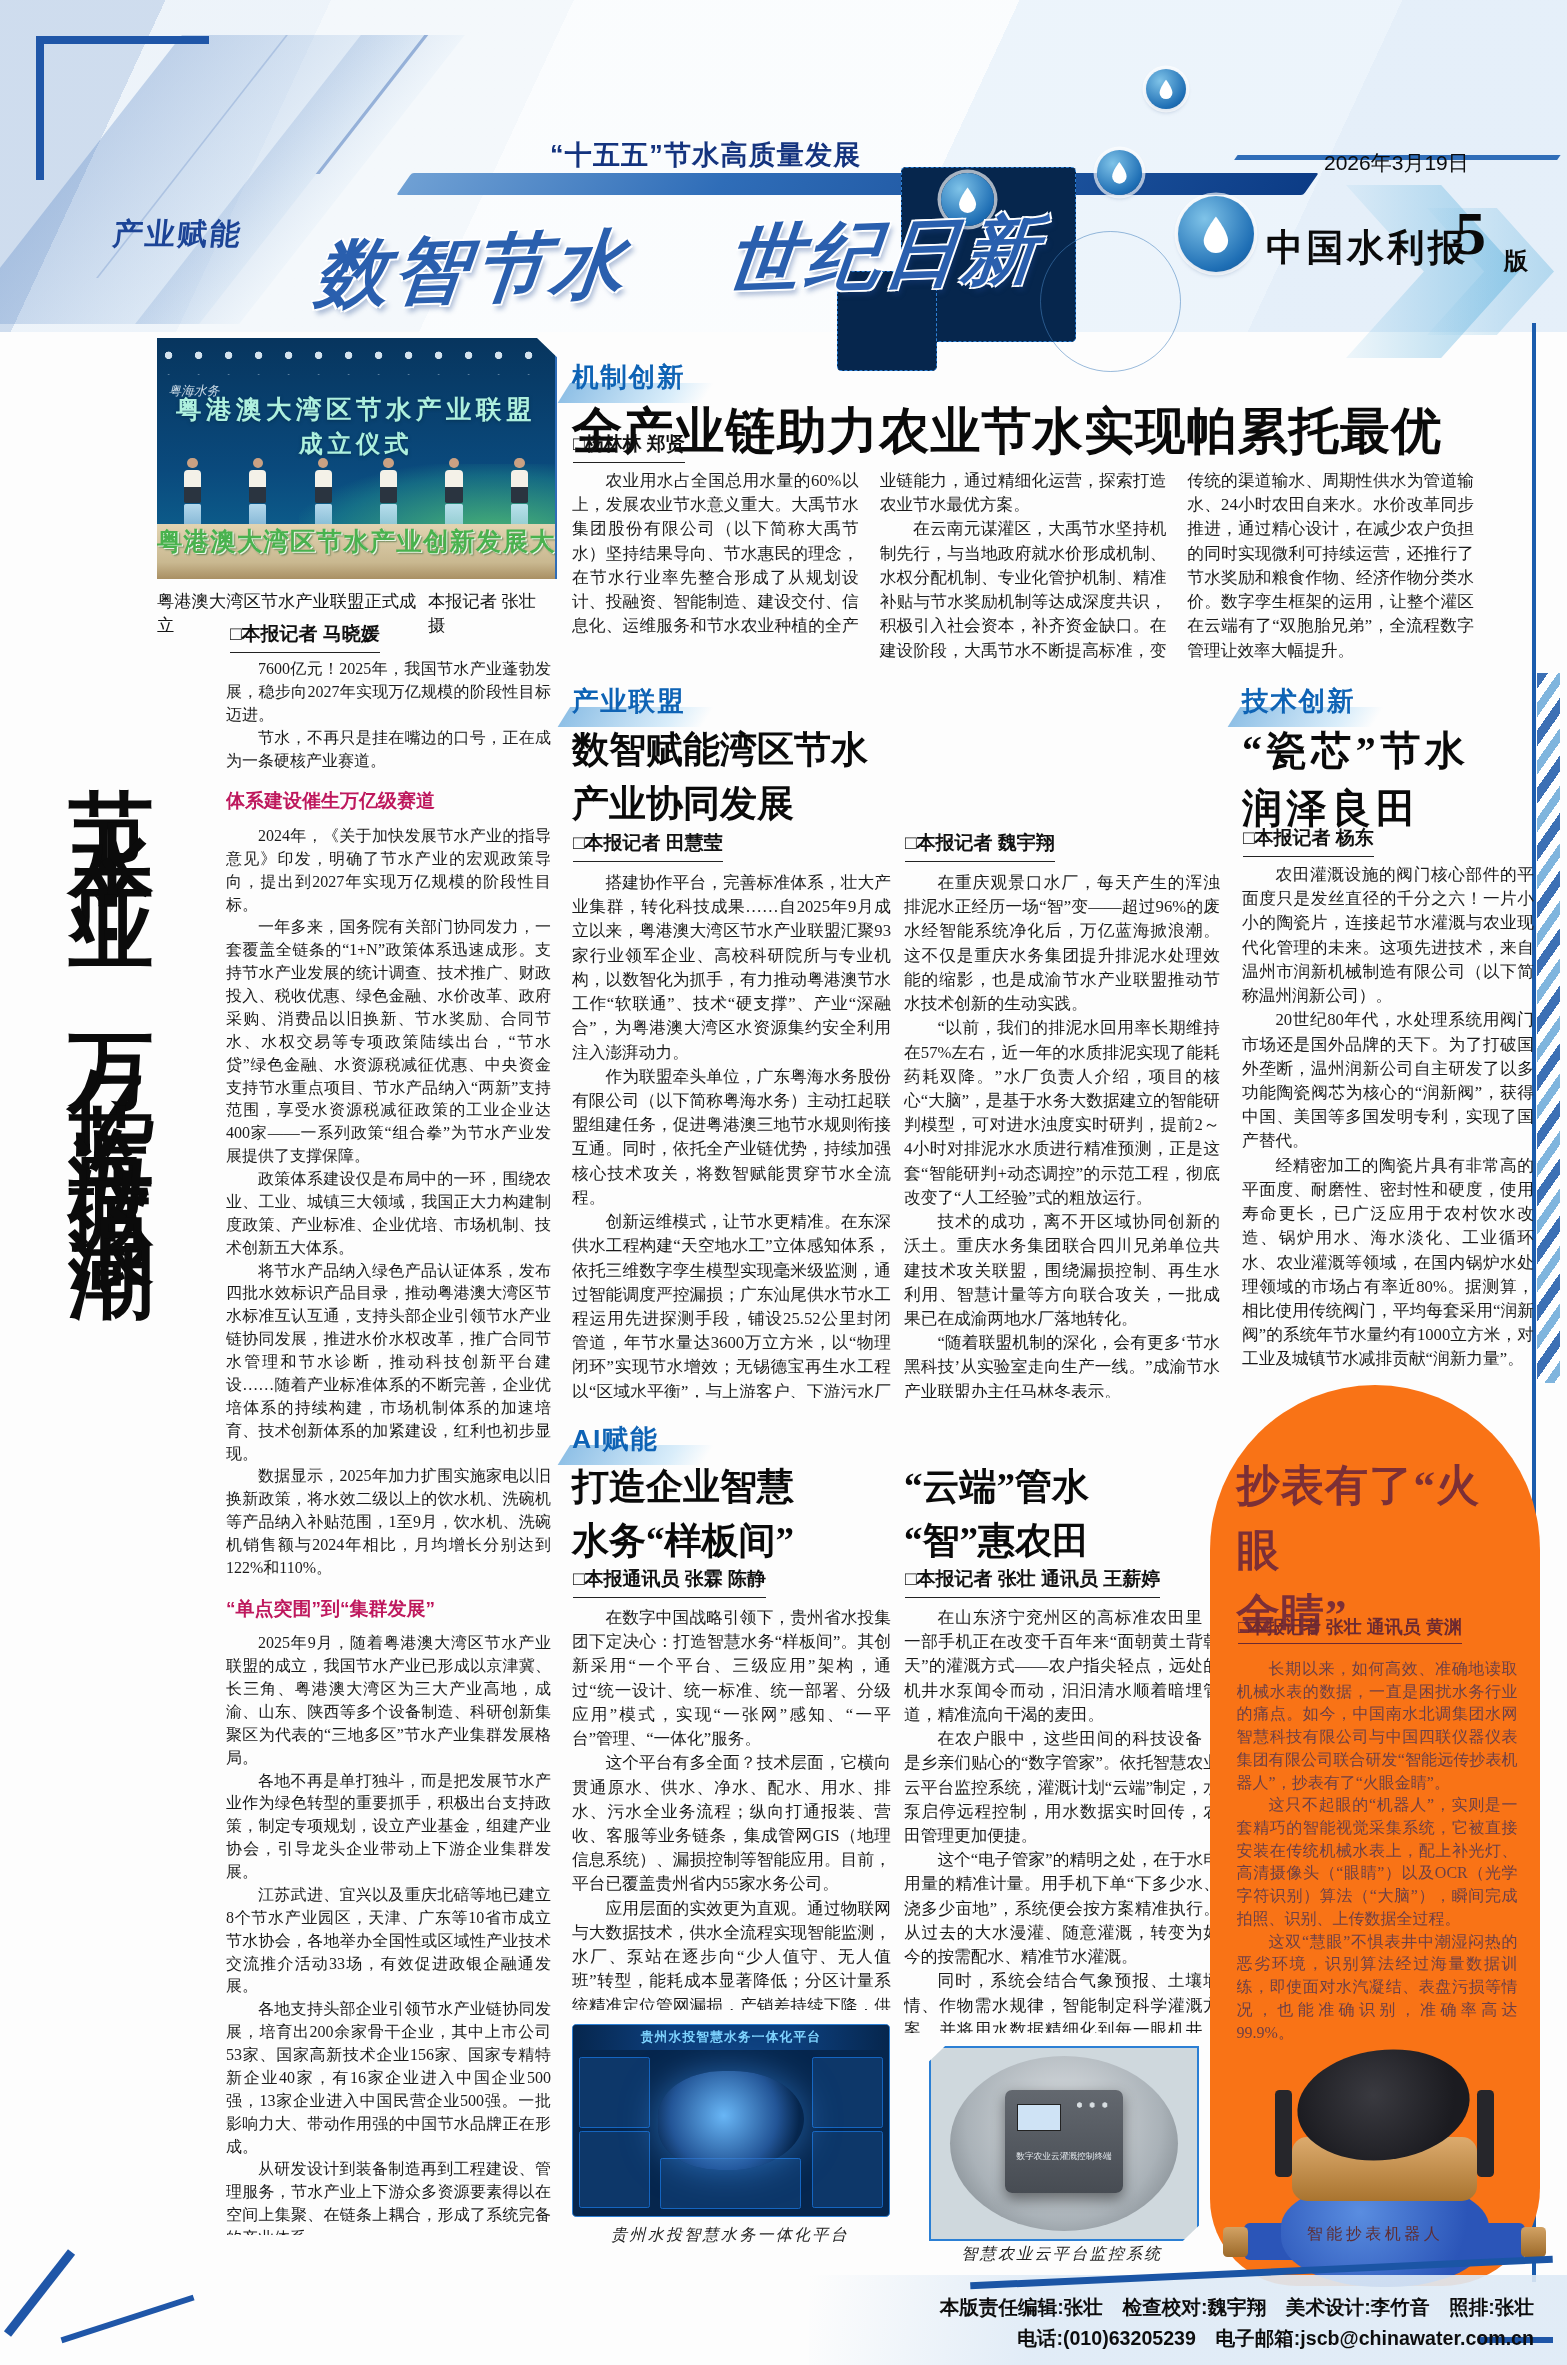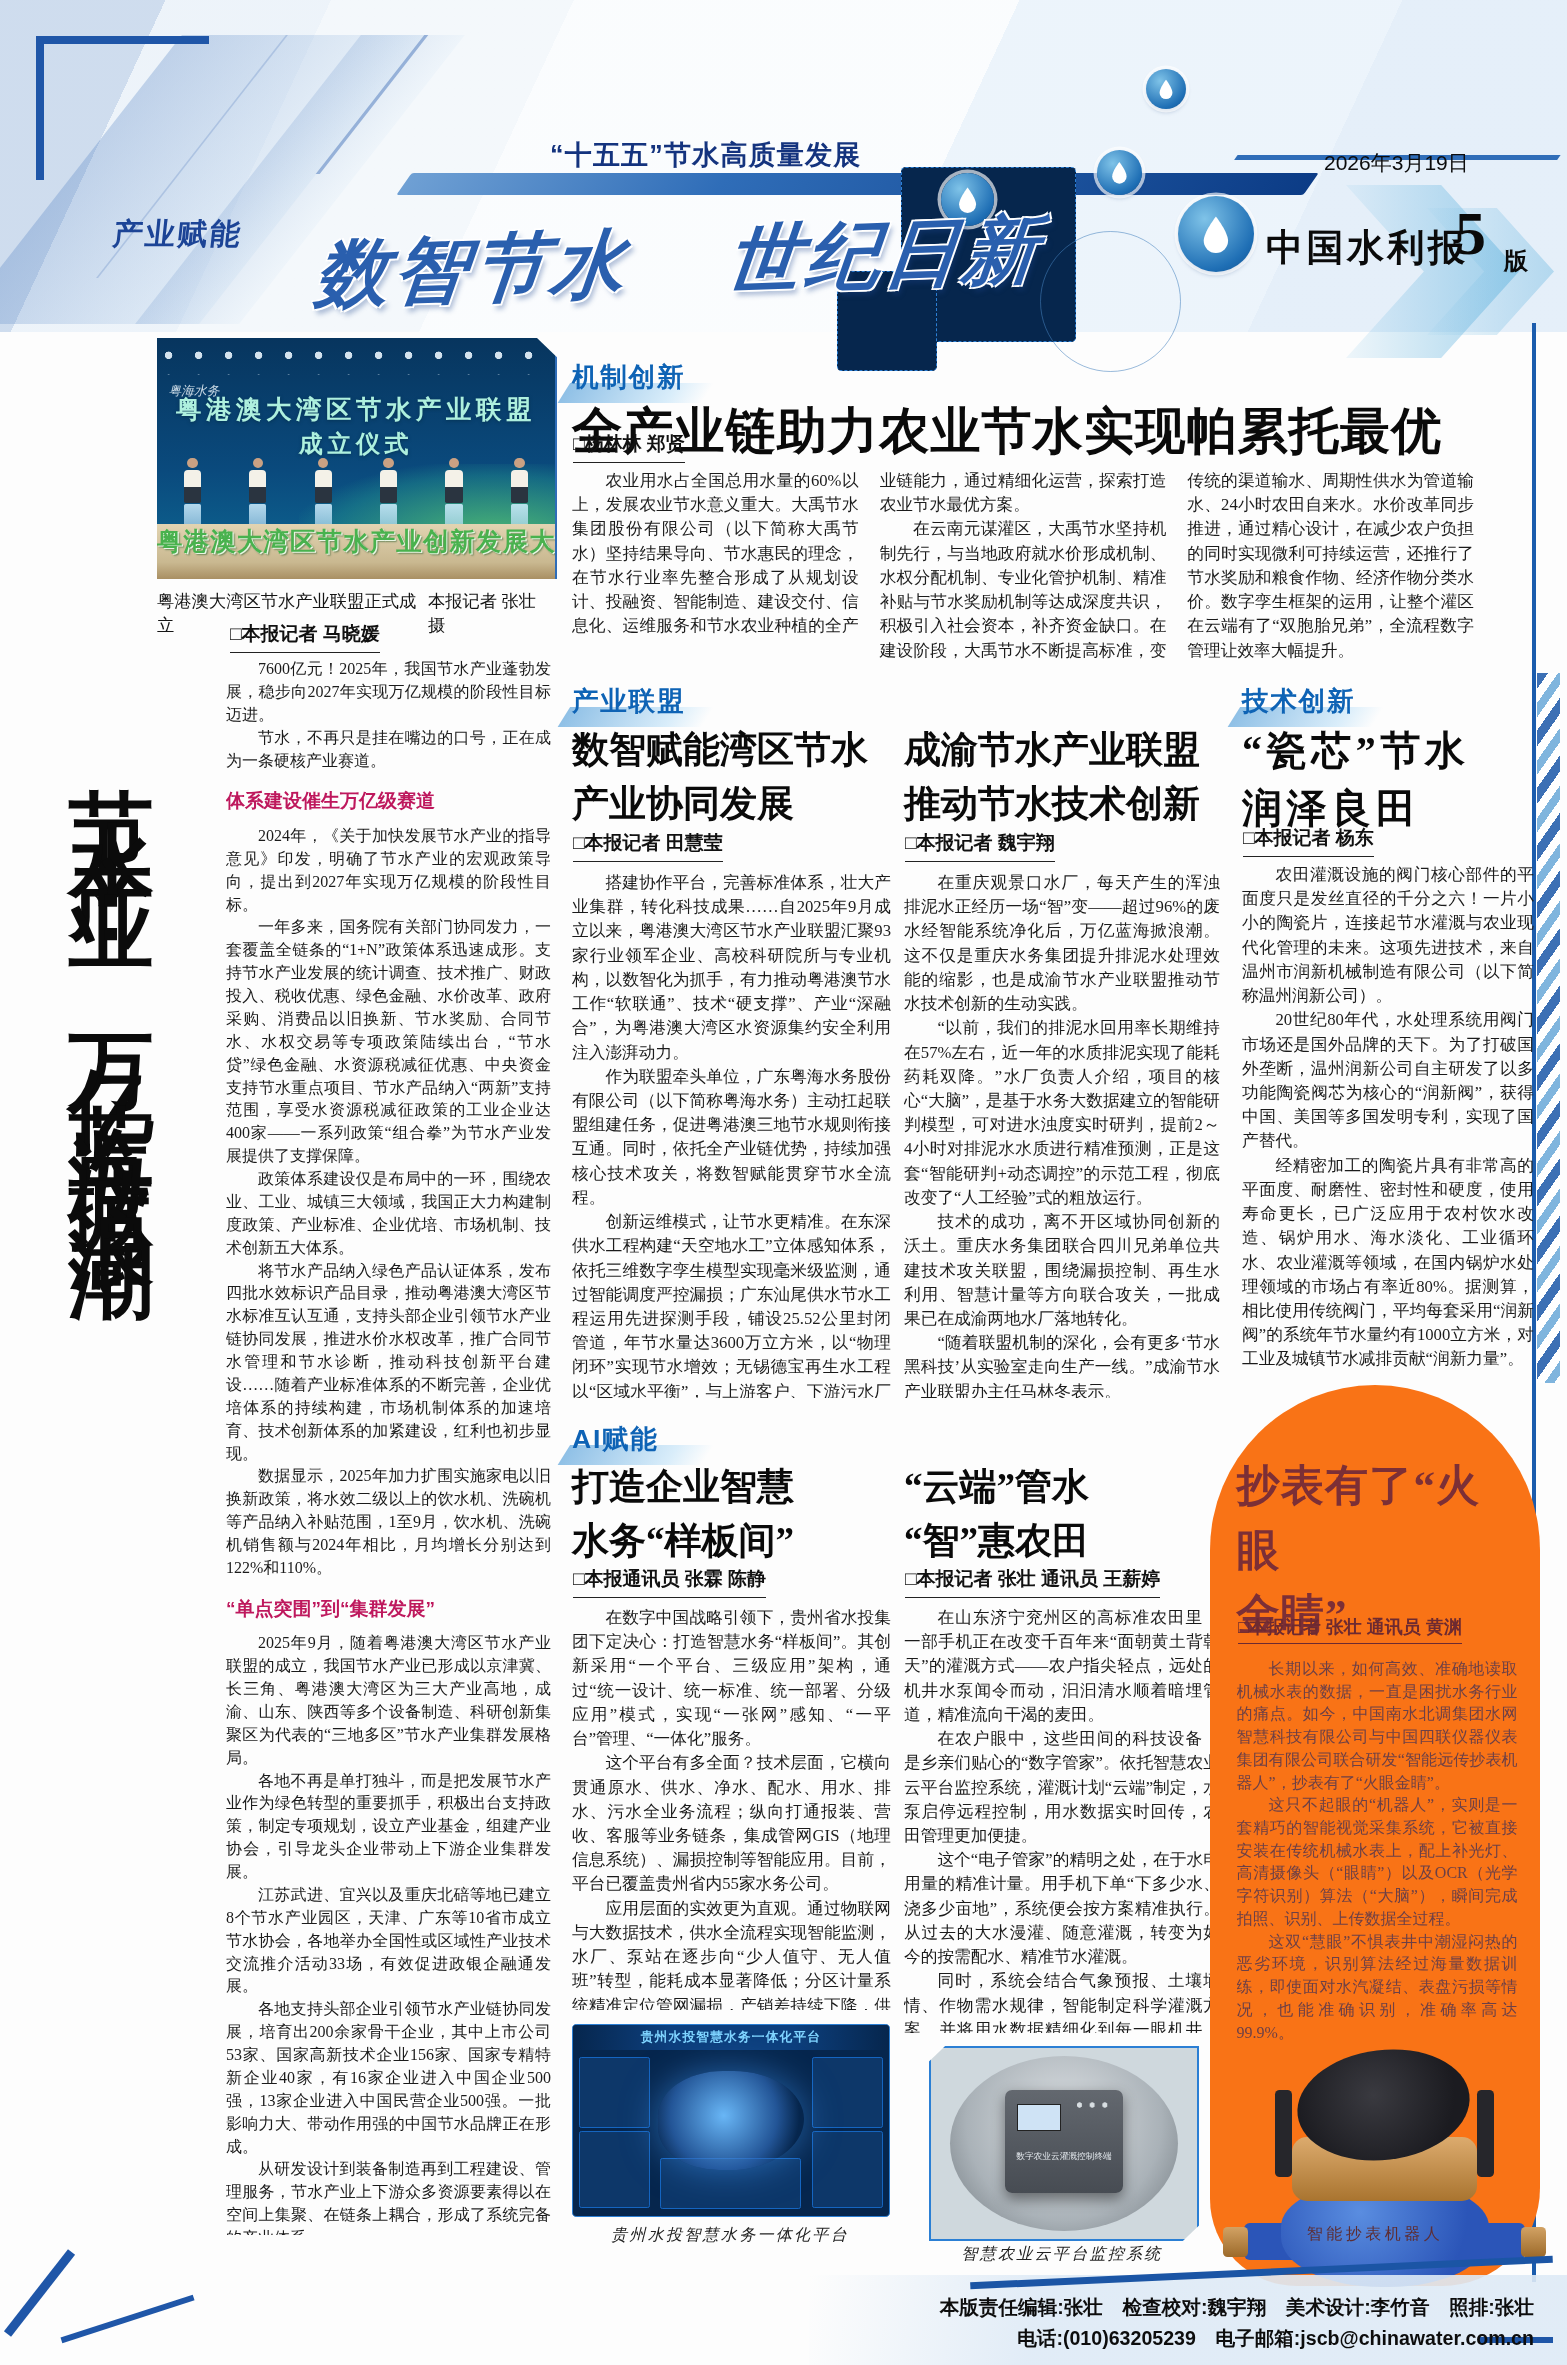--- a/index.html
+++ b/index.html
@@ -250,24 +250,20 @@
     </div>
 
   <div class="abs sec-label" style="left:572px;top:683px;">
     <span class="bg"></span>
     <span class="txt">产业联盟</span>
   </div>
   <div class="abs headline" style="left:572px;top:723px;width:319px;font-size:37px;line-height:1.45;">
     <div>数智赋能湾区节水</div>
     <div>产业协同发展</div>
   </div>
-  <div class="abs headline" style="left:904px;top:723px;width:319px;font-size:37px;line-height:1.45;">
-    <div>成渝节水产业联盟</div>
-    <div>推动节水技术创新</div>
-  </div>
   <div class="abs byline" style="left:573px;top:830px;">□本报记者 田慧莹</div>
   <div class="abs byline" style="left:905px;top:830px;">□本报记者 魏宇翔</div>
   <div class="abs bodybox" style="left:572px;top:871px;width:319px;height:527px;">
       <p class="body-p">搭建协作平台，完善标准体系，壮大产业集群，转化科技成果……自2025年9月成立以来，粤港澳大湾区节水产业联盟汇聚93家行业领军企业、高校科研院所与专业机构，以数智化为抓手，有力推动粤港澳节水工作“软联通”、技术“硬支撑”、产业“深融合”，为粤港澳大湾区水资源集约安全利用注入澎湃动力。</p>
       <p class="body-p">作为联盟牵头单位，广东粤海水务股份有限公司（以下简称粤海水务）主动扛起联盟组建任务，促进粤港澳三地节水规则衔接互通。同时，依托全产业链优势，持续加强核心技术攻关，将数智赋能贯穿节水全流程。</p>
       <p class="body-p">创新运维模式，让节水更精准。在东深供水工程构建“天空地水工”立体感知体系，依托三维数字孪生模型实现毫米级监测，通过智能调度严控漏损；广东汕尾供水节水工程运用先进探测手段，铺设25.52公里封闭管道，年节水量达3600万立方米，以“物理闭环”实现节水增效；无锡德宝再生水工程以“区域水平衡”，与上游客户、下游污水厂形成水量平衡双闭环，年替代自来水2000万吨。</p>
     </div>
   <div class="abs bodybox" style="left:904px;top:871px;width:316px;height:527px;">
       <p class="body-p">在重庆观景口水厂，每天产生的浑浊排泥水正经历一场“智”变——超过96%的废水经智能系统净化后，万亿蓝海掀浪潮。这不仅是重庆水务集团提升排泥水处理效能的缩影，也是成渝节水产业联盟推动节水技术创新的生动实践。</p>
       <p class="body-p">“以前，我们的排泥水回用率长期维持在57%左右，近一年的水质排泥实现了能耗药耗双降。”水厂负责人介绍，项目的核心“大脑”，是基于水务大数据建立的智能研判模型，可对进水浊度实时研判，提前2～4小时对排泥水水质进行精准预测，正是这套“智能研判+动态调控”的示范工程，彻底改变了“人工经验”式的粗放运行。</p>

